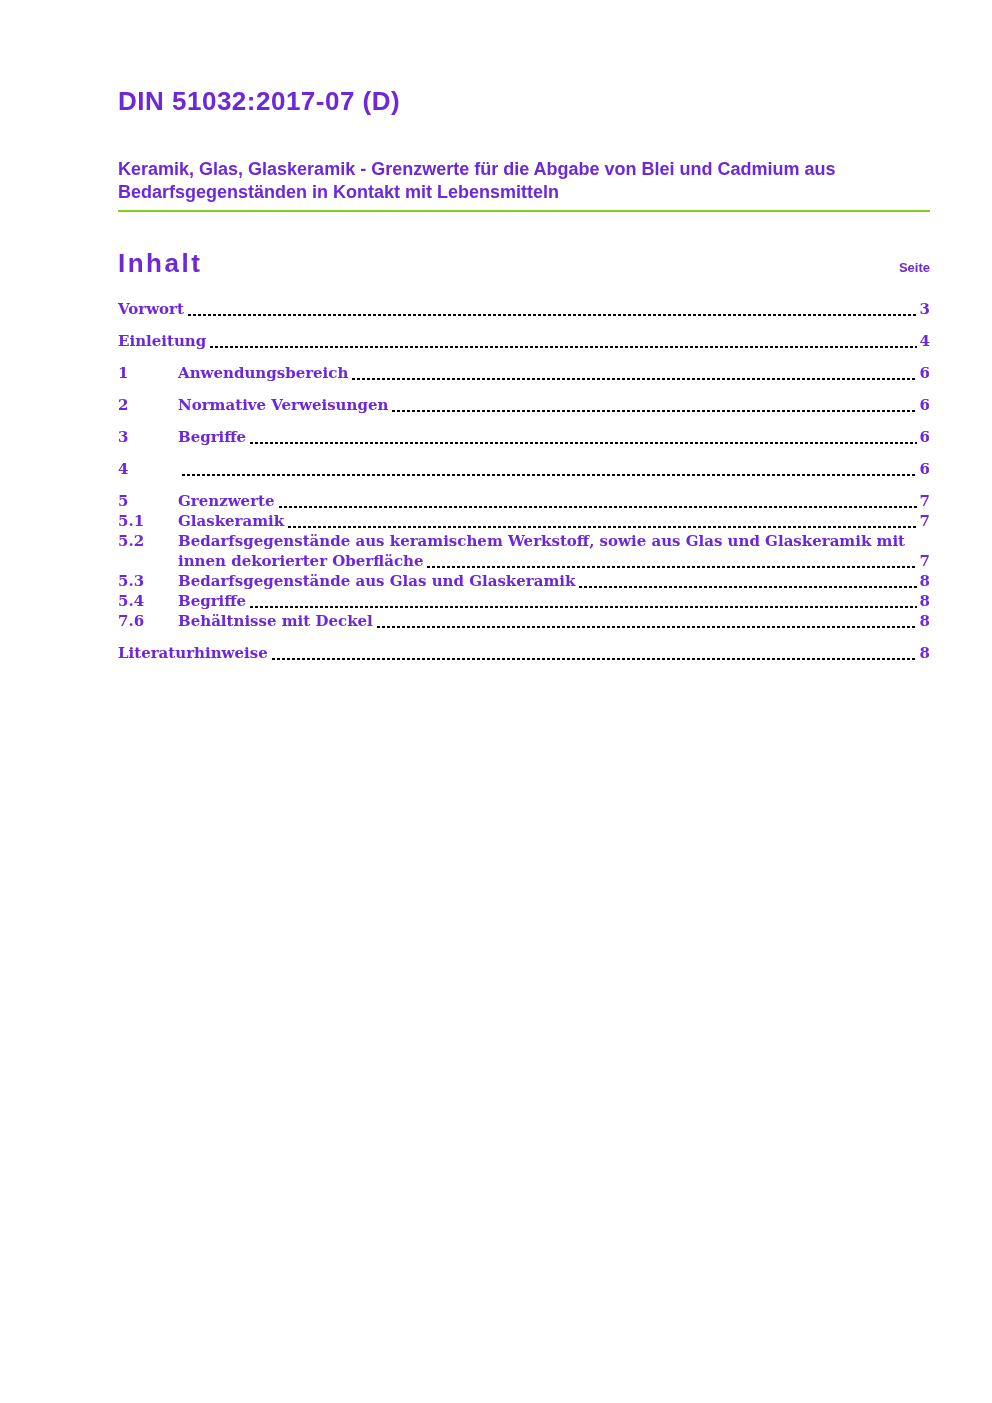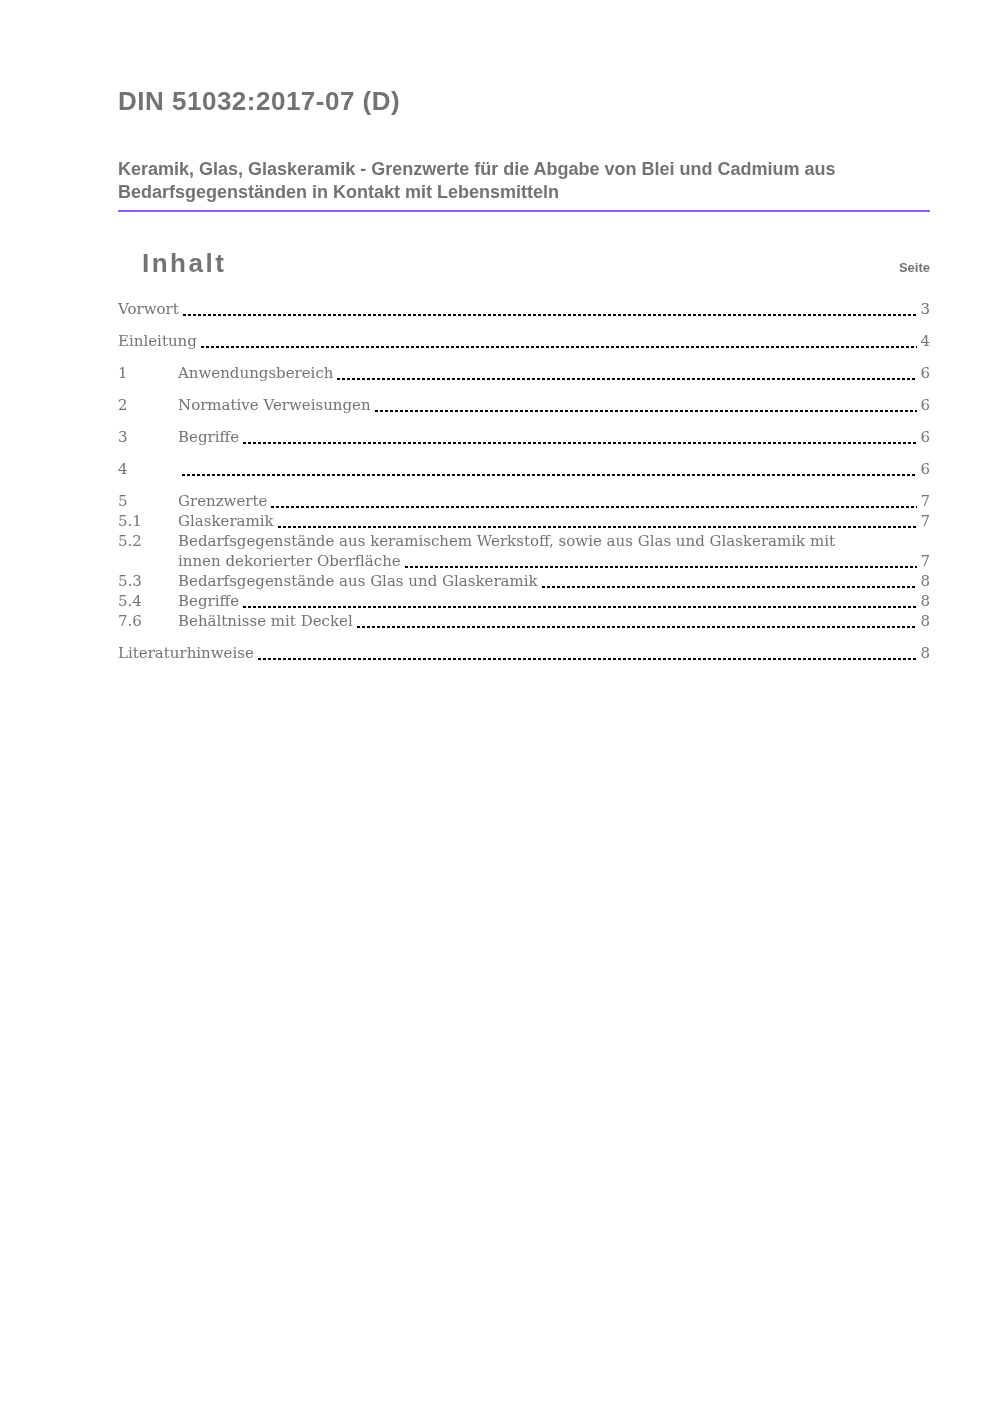--- a/index.html
+++ b/index.html
@@ -1,21 +1,21 @@
 <!DOCTYPE html>
 <html><head>
 <meta charset="utf-8">
 <style>
   html, body { margin: 0; padding: 0; background: #ffffff; }
   .page {
     position: relative;
     width: 992px;
     height: 1185px;
     background: #ffffff;
-    color: #737373;
+    color: #6d28d9;
     overflow: hidden;
     border-radius: 20px;
   }
   .content {
     position: absolute;
     left: 118px;
     top: 0;
     width: 812px;
   }
   .doc-number {
@@ -26,46 +26,45 @@
     line-height: 30px;
     letter-spacing: 0.5px;
   }
   .doc-title {
     margin-top: 42px;
     font-family: "Liberation Sans", sans-serif;
     font-weight: bold;
     font-size: 18px;
     line-height: 23px;
     padding-bottom: 6px;
-    border-bottom: 2px solid #8b5cf6;
+    border-bottom: 2px solid #84cc16;
   }
   .toc-header {
     margin-top: 36px;
     display: flex;
     justify-content: space-between;
     align-items: baseline;
     line-height: 30px;
   }
   .toc-heading {
     font-family: "Liberation Sans", sans-serif;
     font-weight: bold;
     font-size: 26px;
     letter-spacing: 2.5px;
-    margin-left: 24px;
   }
   .toc-seite {
     font-family: "Liberation Sans", sans-serif;
     font-weight: bold;
     font-size: 13px;
     text-align: right;
   }
   .toc-list {
     margin-top: 16px;
     font-family: "DejaVu Serif", serif;
-    font-weight: normal;
+    font-weight: bold;
     font-size: 15px;
     line-height: 20px;
   }
   .toc-row { display: flex; }
   .toc-row.lvl1 { margin-top: 12px; }
   .toc-num { flex: 0 0 60px; }
   .toc-body { flex: 1 1 auto; min-width: 0; }
   .toc-line { display: flex; }
   .toc-label { flex: 0 1 auto; white-space: nowrap; }
   .toc-leader {

